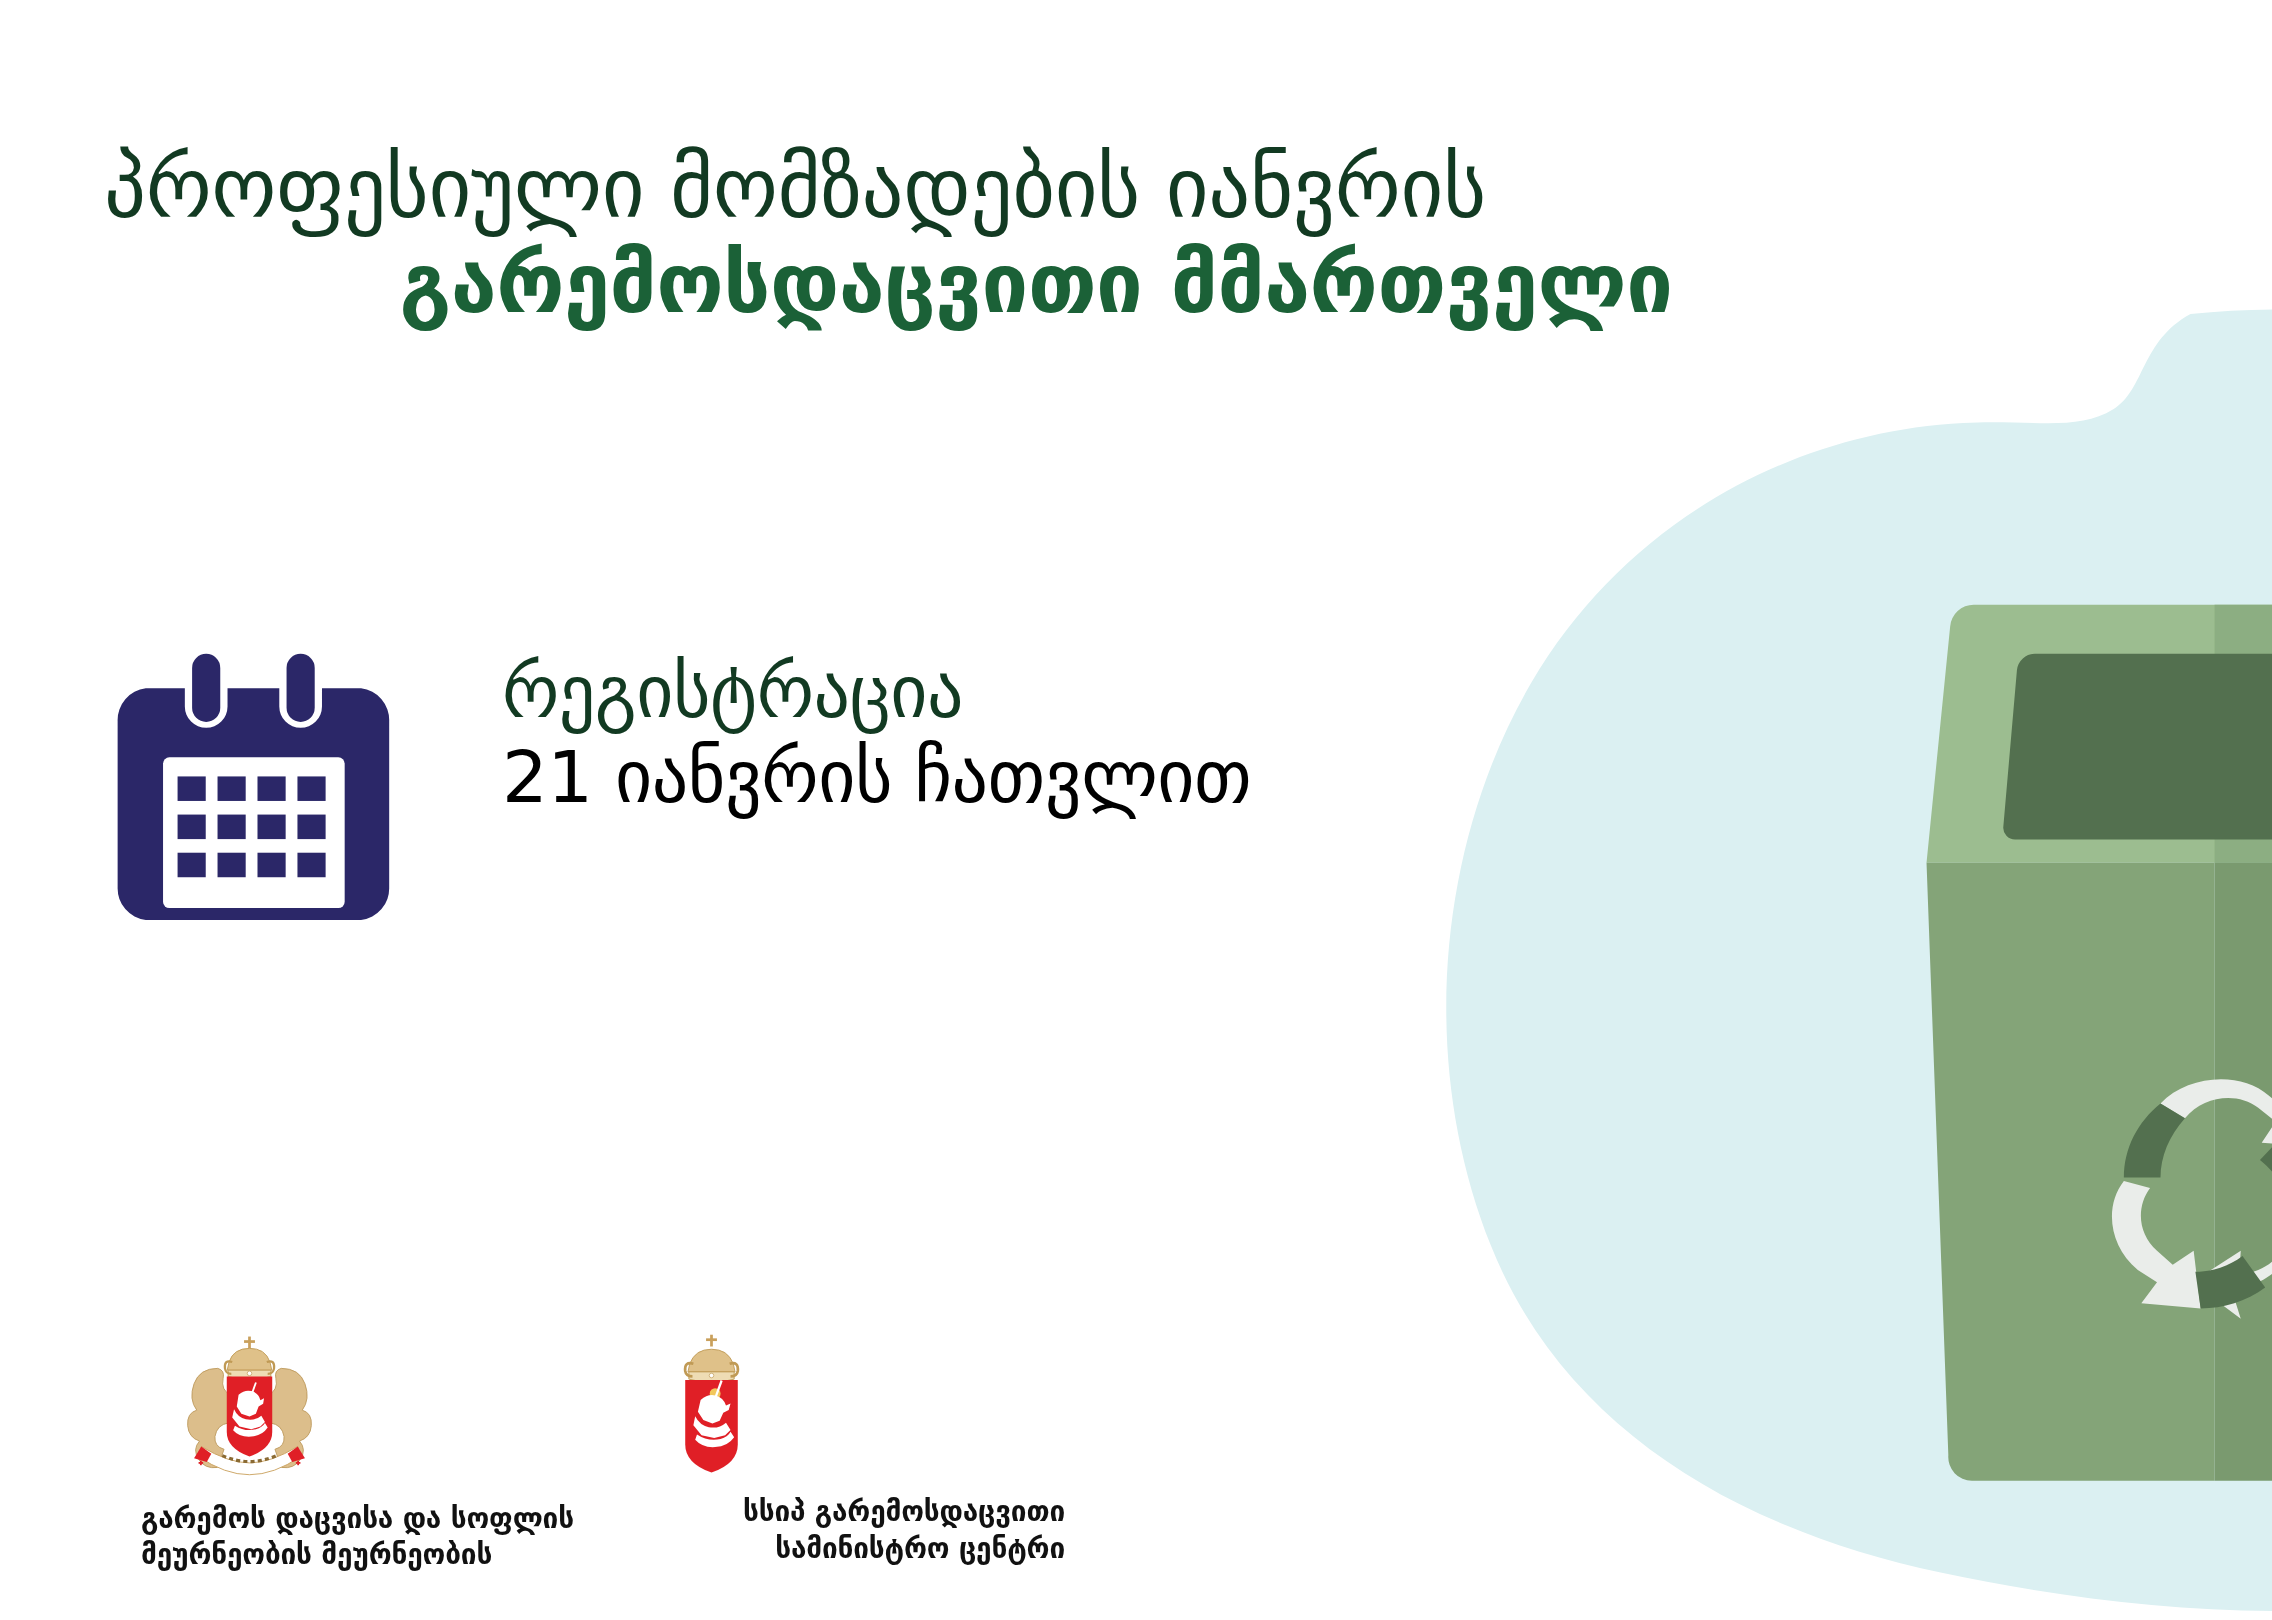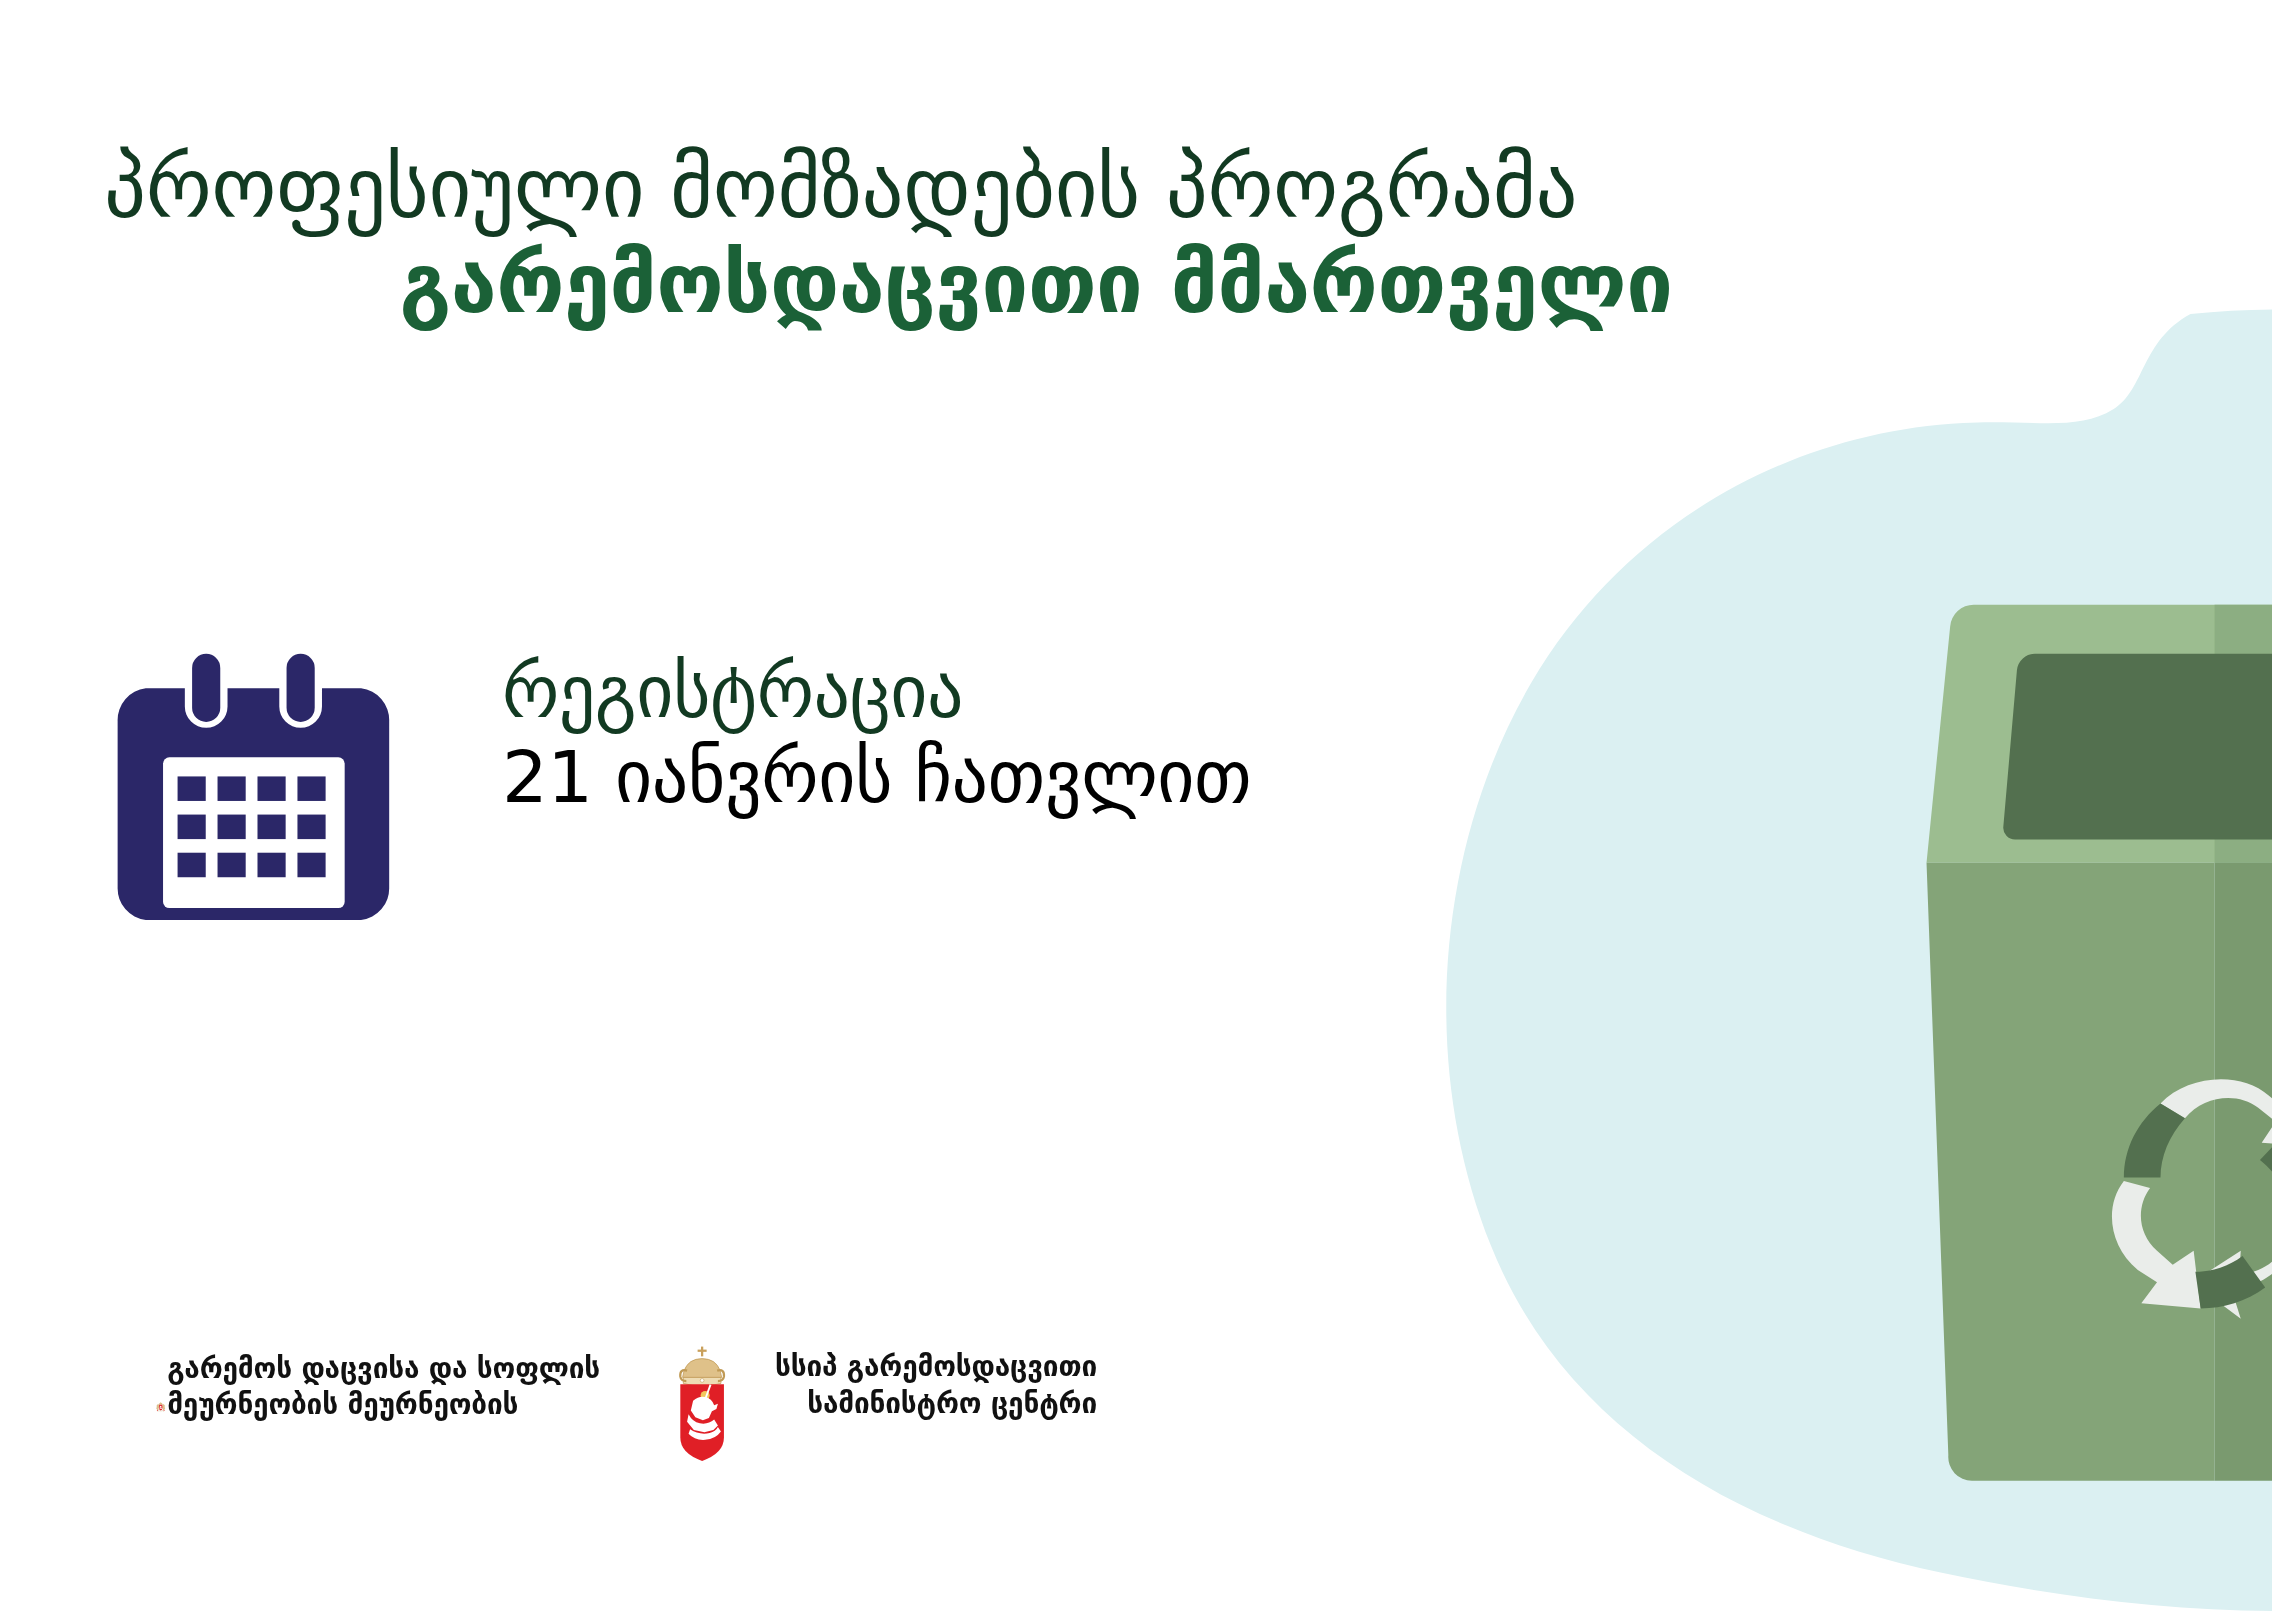--- a/index.html
+++ b/index.html
@@ -97,21 +97,21 @@
   }
 
   
   .footer {
     position: absolute;
     left: 141px;
     top: 1332px;
     display: flex;
     align-items: flex-start;
   }
-  .logo-block { display: flex; flex-direction: row; }
+  .logo-block { display: flex; flex-direction: column; }
   .logo-block.block-1 { width: 459px; }
   .logo-block.block-2 { margin-left: 42px; width: 455px; text-align: right; }
 
   .crest-1 { width: 191px; height: 150px; margin-left: 12.7px; }
   .crest-2 { width: 109px; height: 145px; margin-left: 14.5px; }
   .crest-1 svg, .crest-2 svg { display: block; width: 100%; height: 100%; }
 
   .logo-caption {
     margin-top: 19px;
     font-size: 28px;
@@ -202,21 +202,21 @@
                  L -66 110 L -84 134 L -16 140 L -24 74 L -48 90
                  L -66 74 C -88 54, -90 24, -74 2 Z" fill="#EAEDEA"></path>
 
         <path d="M-16 140 C 10 140, 36 132, 58 116 L 32 80
                  C 16 92, -2 98, -22 98 Z" fill="#53704F"></path>
       </g>
     </svg>
   </div>
 
   <div class="headline">
-    <span class="line1">პროფესიული მომზადების პროგრამა</span>
+    <span class="line1">პროფესიული მომზადების იანვრის</span>
     <span class="line2">გარემოსდაცვითი მმართველი</span>
   </div>
 
   <div class="reg-row">
 
     <div class="cal-icon">
       <svg viewBox="0 0 610 640" xmlns="http://www.w3.org/2000/svg">
 
         <rect x="172" y="8" width="62" height="150" rx="31" fill="#2B2768"></rect>
         <rect x="380" y="8" width="62" height="150" rx="31" fill="#2B2768"></rect>

